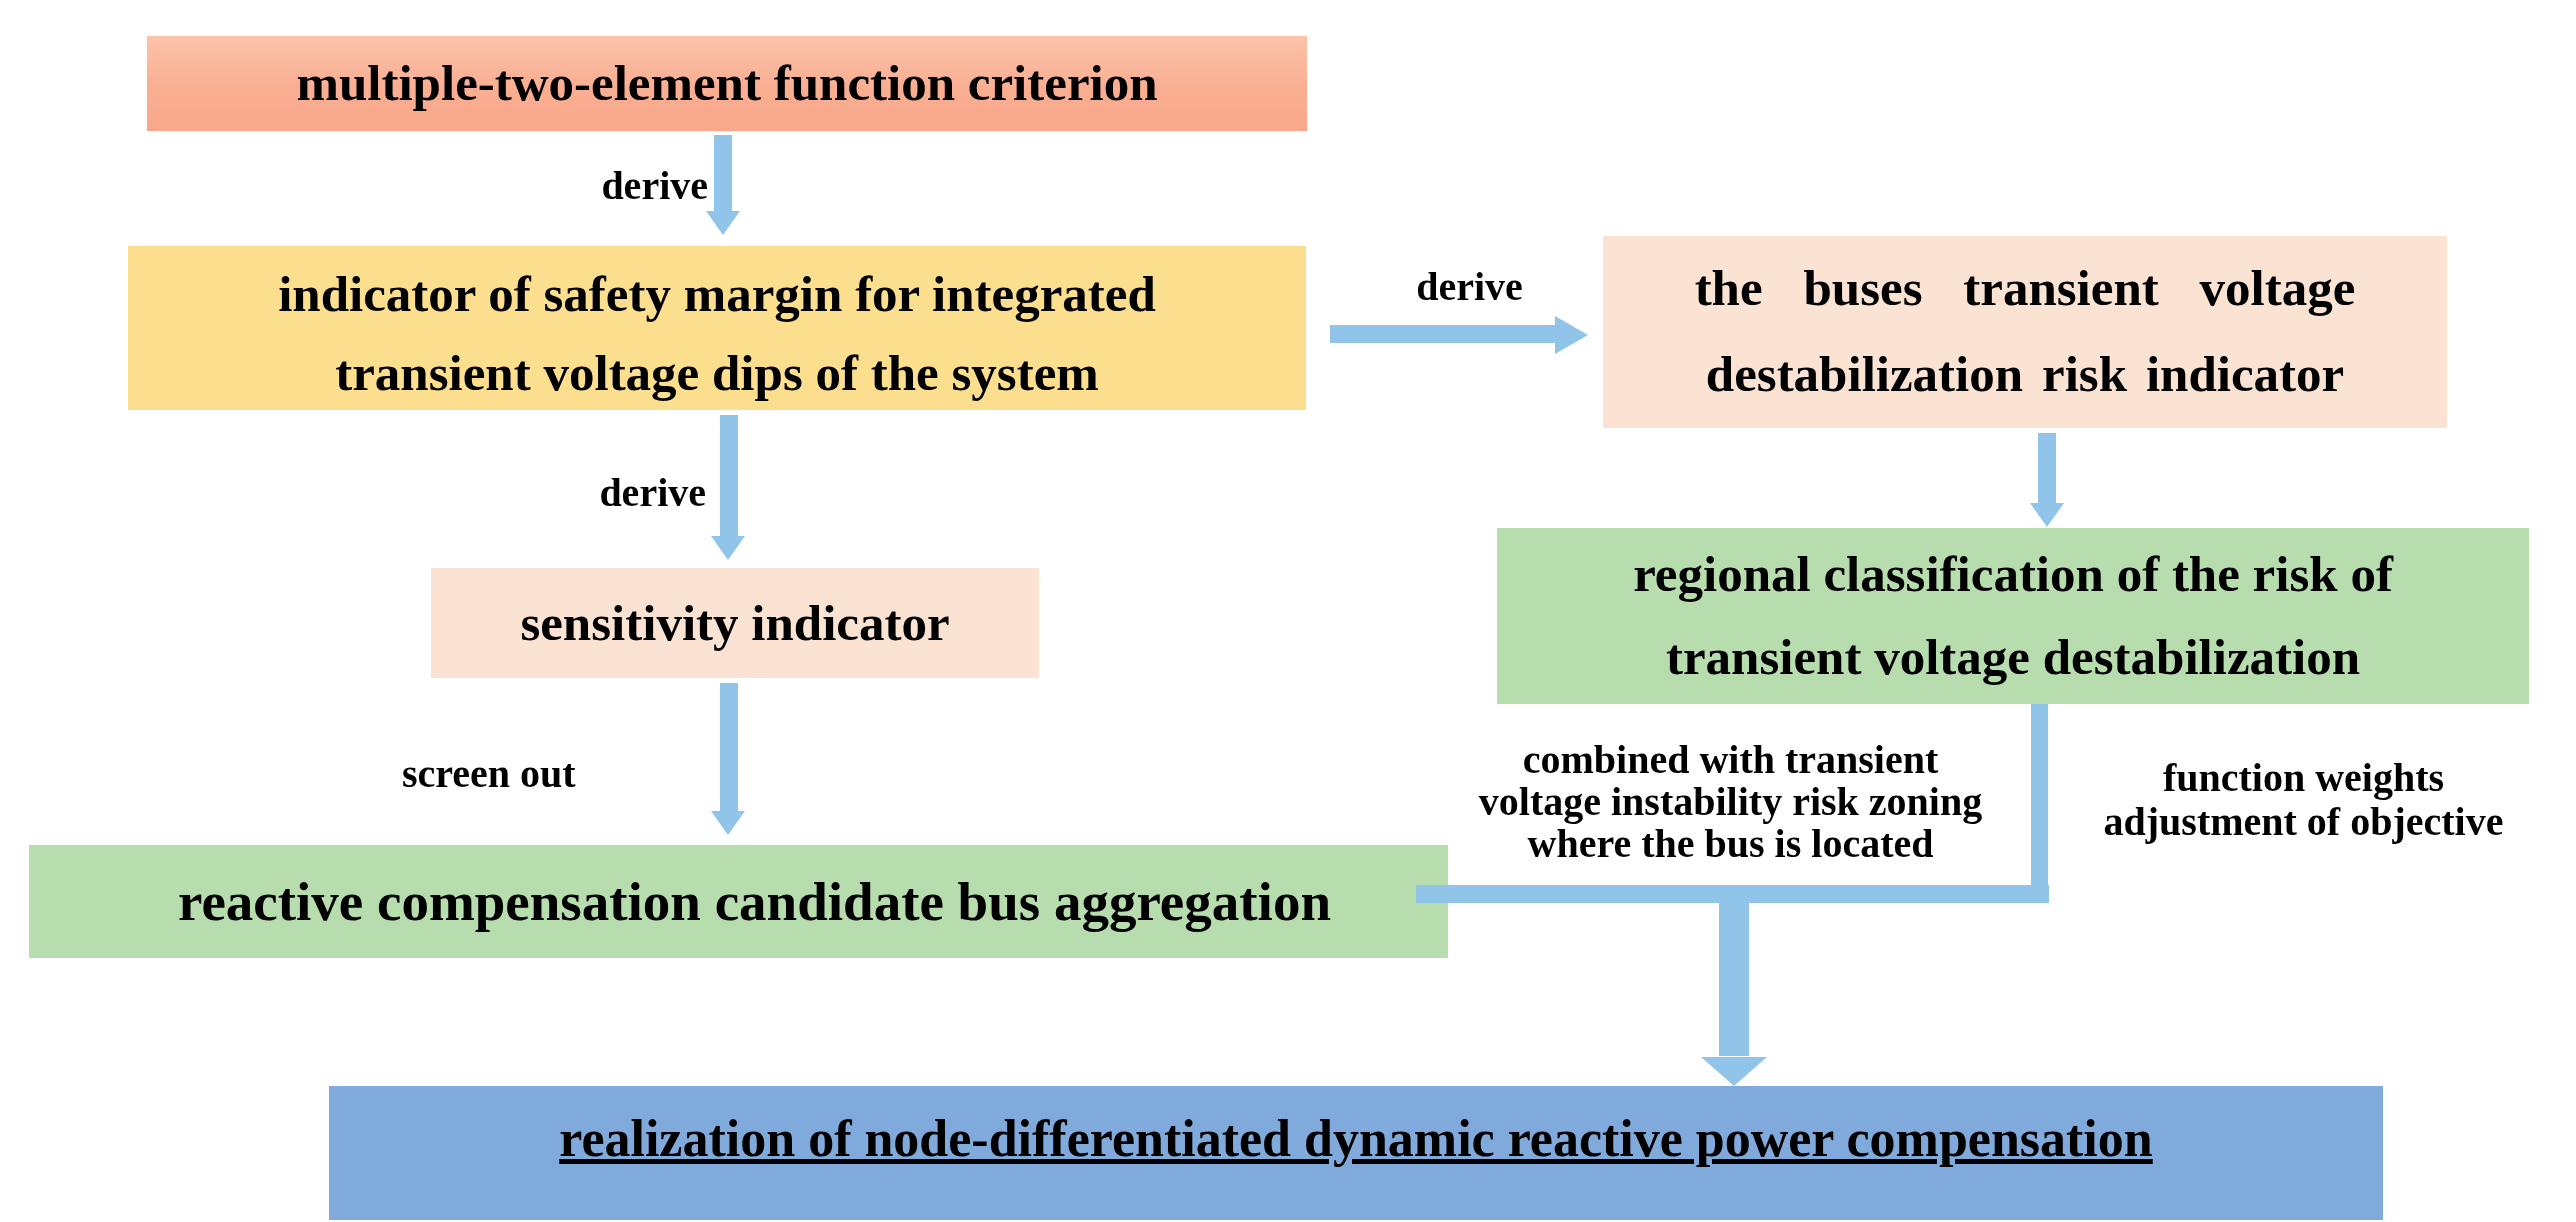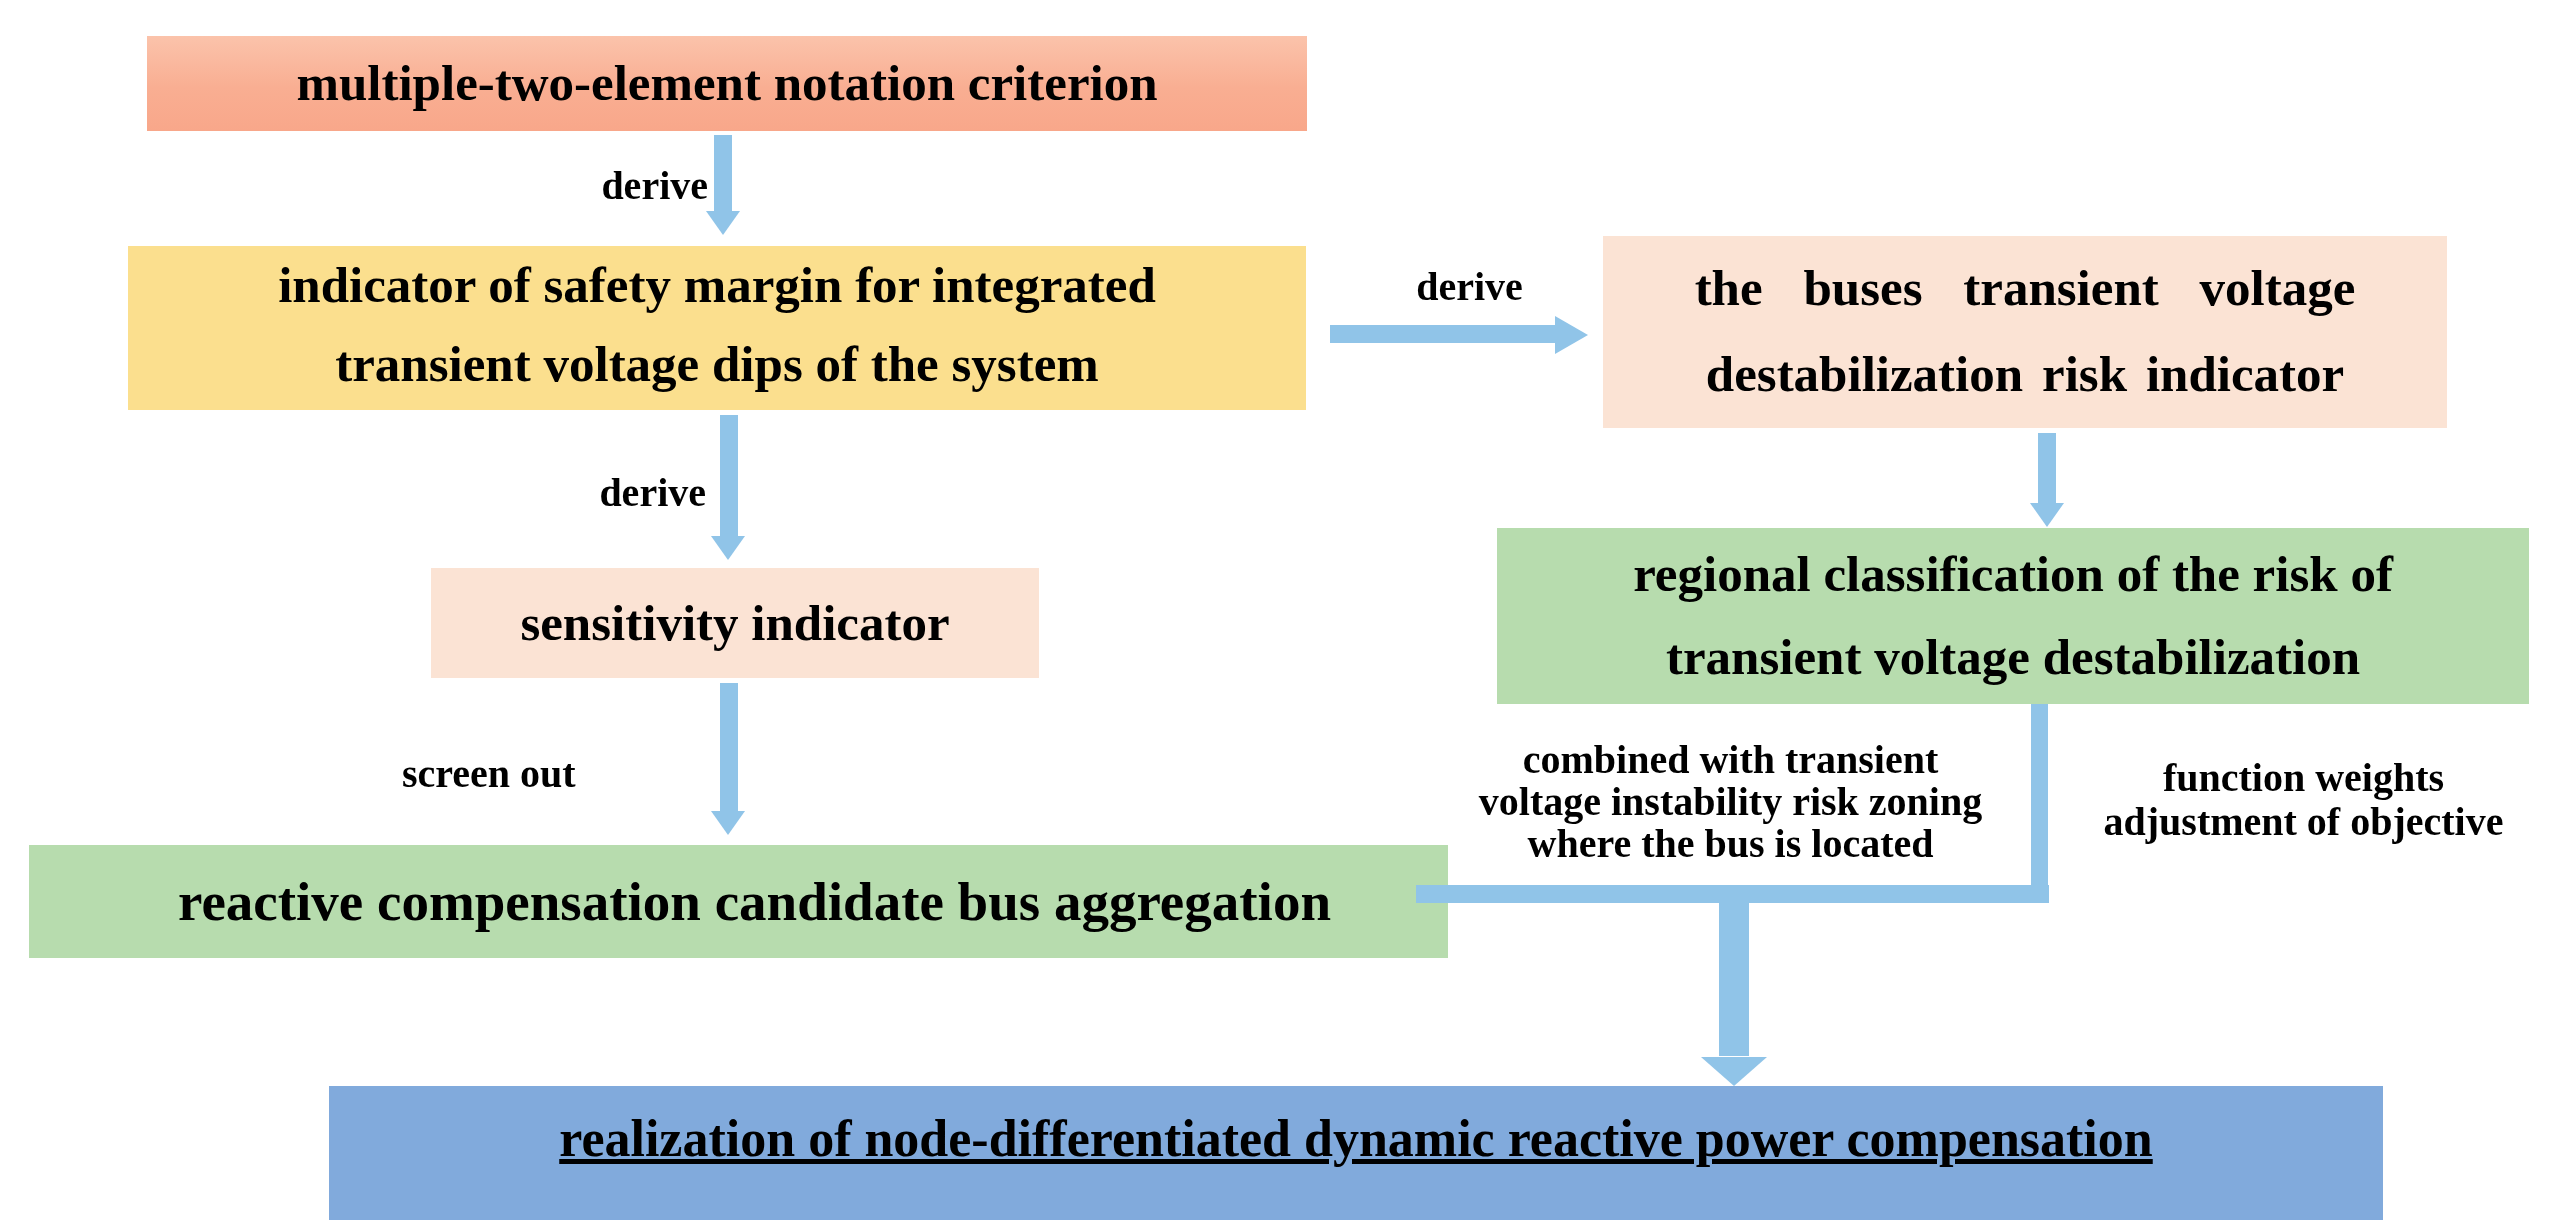--- a/index.html
+++ b/index.html
@@ -21,21 +21,21 @@
   
   #box-criterion{
     left:147px;top:36px;width:1160px;height:95px;
     background:linear-gradient(180deg,#fbc3ab 0%,#f9ae92 55%,#f8a78a 100%);
     font-size:51px;line-height:95px;
   }
   #box-safety-margin{
     left:128px;top:246px;width:1178px;height:164px;
     background:#fbdf8e;
     font-size:51px;line-height:79px;
-    padding-top:0;box-sizing:border-box;
+    padding-top:9px;box-sizing:border-box;
   }
   #box-risk-indicator{
     left:1603px;top:236px;width:844px;height:192px;
     background:#fbe3d4;
     font-size:51px;line-height:86px;
     padding-top:9px;box-sizing:border-box;
   }
   #box-risk-indicator .line1{word-spacing:0.55em;}
   #box-risk-indicator .line2{word-spacing:0.12em;}
   #box-sensitivity{
@@ -76,21 +76,21 @@
   #label-screen-out{left:402px;top:750px;width:281px;text-align:left;}
   #label-combined{left:1432px;top:739px;width:597px;text-align:center;line-height:42px;}
   #label-adjustment{left:2063px;top:756px;width:481px;text-align:center;line-height:44px;}
 </style>
 </head>
 <body>
 
 <div id="canvas">
 
   <div class="box" id="box-criterion">
-    <span class="line">multiple-two-element notation criterion</span>
+    <span class="line">multiple-two-element function criterion</span>
   </div>
 
   <div class="shaft" style="left:714px;top:135px;width:18px;height:76px;"></div>
   <div class="head head-down" style="left:706px;top:211px;"></div>
   <div class="lbl" id="label-derive-1">derive</div>
 
   <div class="box" id="box-safety-margin">
     <div class="line">indicator of safety margin for integrated</div>
     <div class="line">transient voltage dips of the system</div>
   </div>

